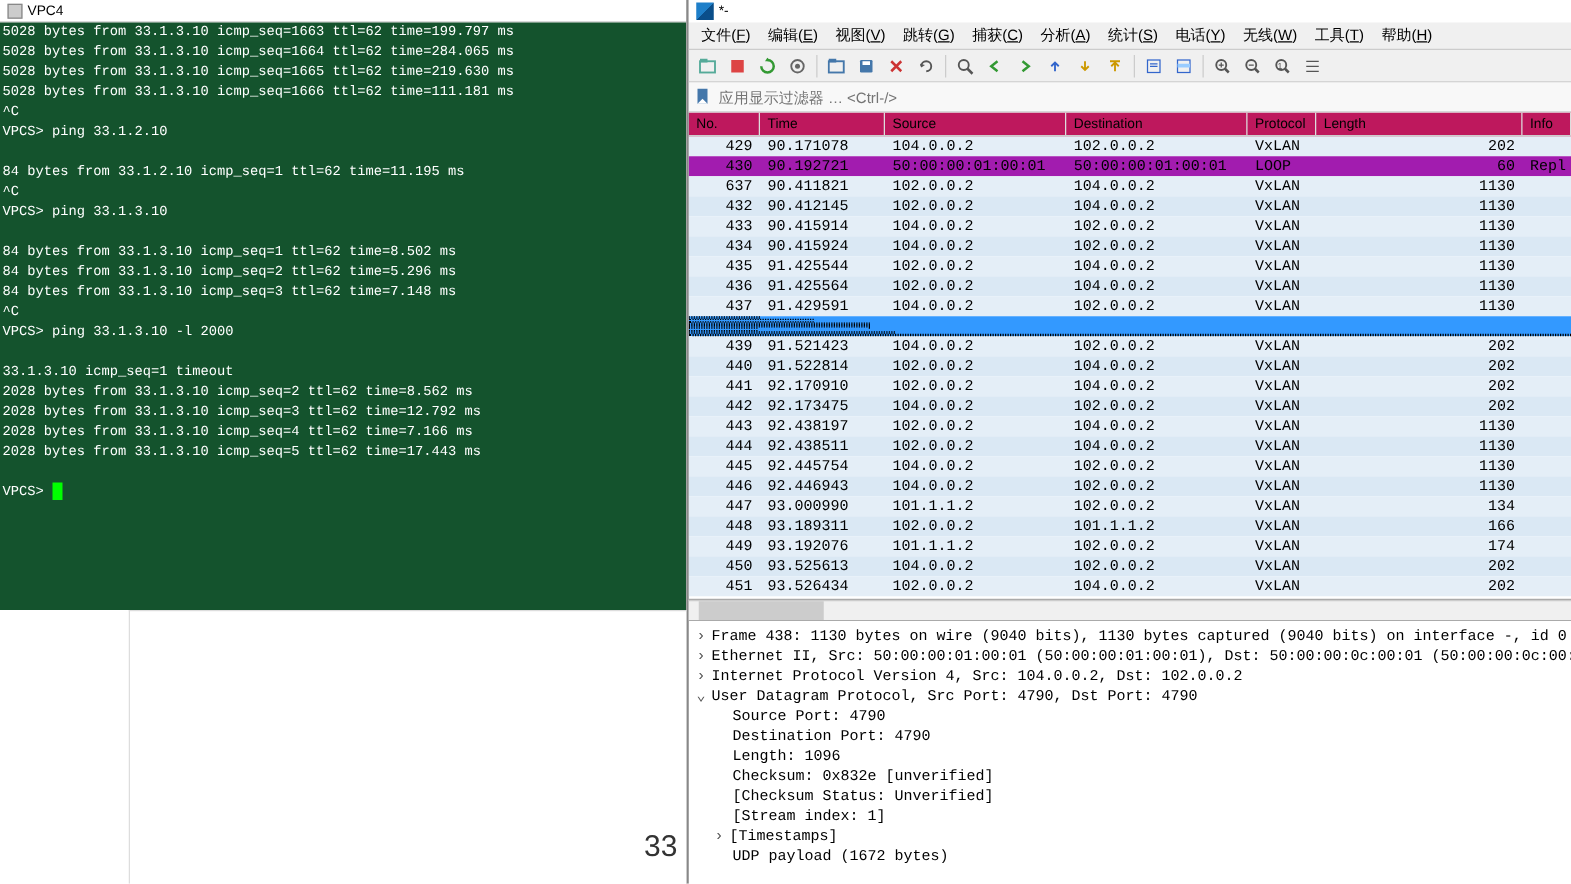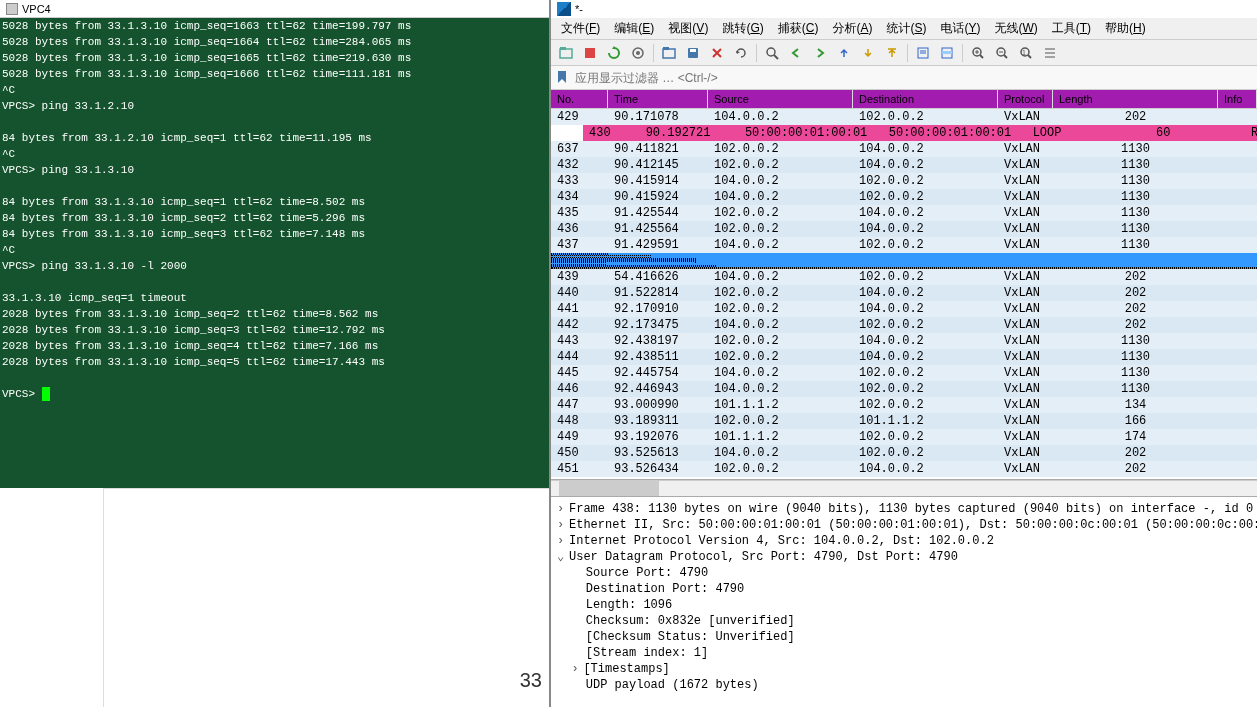--- a/index.html
+++ b/index.html
@@ -7,56 +7,56 @@
 .container { display: flex; width: 1257px; height: 707px; }
 .left-pane { width: 549px; height: 100%; background: #fff; display: flex; flex-direction: column; }
 .right-pane { width: 708px; height: 100%; background: #fff; border-left: 2px solid #888; display: flex; flex-direction: column; }
 
 .term-title { height: 18px; background: #fff; border-bottom: 1px solid #ccc; padding: 1px 6px; font-size: 11px; display: flex; align-items: center; gap: 4px; }
 .term-title-icon { width: 12px; height: 12px; background: #ccc; border: 1px solid #888; }
 .terminal { flex: 0 0 auto; height: 470px; background: #14532d; color: #fff; font-family: "Courier New", monospace; font-size: 11px; line-height: 16px; padding: 0 2px; white-space: pre; overflow: hidden; }
 .cursor { display: inline-block; width: 8px; height: 14px; background: #0f0; vertical-align: middle; }
 .left-bottom { flex: 1; background: #fff; position: relative; }
 .left-bottom .inner { position: absolute; left: 103px; top: 0; right: 0; bottom: 0; border-top: 1px solid #ddd; border-left: 1px solid #ddd; background: #fff; }
-.left-bottom .num33 { position: absolute; right: 7px; bottom: 15px; font-size: 20px; color: #333; }
+.left-bottom .num33 { position: absolute; right: 7px; bottom: 15px; font-size: 24px; color: #333; }
 
 .ws-title { height: 18px; background: #fff; padding: 1px 6px; font-size: 11px; display: flex; align-items: center; gap: 4px; }
 .ws-title-icon { width: 14px; height: 14px; background: linear-gradient(135deg, #1e7fc9 50%, #0a4e8a 50%); }
 .ws-menu { height: 22px; background: #f0f0f0; border-bottom: 1px solid #ccc; display: flex; align-items: center; padding: 0 4px; gap: 2px; }
 .ws-menu-item { padding: 2px 6px; cursor: default; }
 .ws-menu-item u { text-decoration: underline; }
 .ws-toolbar { height: 26px; background: #f0f0f0; border-bottom: 1px solid #ccc; display: flex; align-items: center; padding: 0 4px; gap: 2px; }
 .tb-btn { width: 22px; height: 22px; border: 1px solid transparent; display: flex; align-items: center; justify-content: center; font-size: 12px; color: #333; }
 .tb-sep { width: 1px; height: 18px; background: #ccc; margin: 0 2px; }
 .ws-filter { height: 24px; background: #f8f8f8; border-bottom: 1px solid #ccc; display: flex; align-items: center; padding: 0 4px; gap: 4px; }
 .filter-icon { width: 16px; height: 16px; }
 .filter-input { flex: 1; border: none; background: transparent; font-size: 12px; color: #14532d; outline: none; }
 
 .packet-list { flex: 0 0 auto; height: 390px; overflow: auto; font-family: "Courier New", monospace; font-size: 12px; border-bottom: 1px solid #aaa; position: relative; }
-.pl-header { display: flex; background: #a21caf; border-bottom: 1px solid #ccc; position: sticky; top: 0; font-family: "Microsoft YaHei", sans-serif; font-size: 11px; }
+.pl-header { display: flex; background: #be185d; border-bottom: 1px solid #ccc; position: sticky; top: 0; font-family: "Microsoft YaHei", sans-serif; font-size: 11px; }
 .pl-header > div { padding: 3px 6px; border-right: 1px solid #ddd; }
 .pl-header .c-no { width: 57px; text-align: left; }
 .pl-header .c-time { width: 100px; }
 .pl-header .c-src { width: 145px; }
 .pl-header .c-dst { width: 145px; }
 .pl-header .c-proto { width: 55px; }
 .pl-header .c-len { width: 165px; }
 .pl-header .c-info { flex: 1; }
 .pl-row { display: flex; height: 16px; line-height: 16px; }
 .pl-row > div { padding: 0 6px; overflow: hidden; white-space: nowrap; }
-.pl-row .c-no { width: 57px; text-align: left; }
+.pl-row .c-no { width: 57px; text-align: right; }
 .pl-row .c-time { width: 100px; }
 .pl-row .c-src { width: 145px; }
 .pl-row .c-dst { width: 145px; }
 .pl-row .c-proto { width: 55px; }
-.pl-row .c-len { width: 165px; text-align: center; }
+.pl-row .c-len { width: 165px; text-align: right; }
 .pl-row .c-info { flex: 1; }
 .pl-row.bg0 { background: #e4eef7; }
 .pl-row.bg1 { background: #dae8f4; }
-.pl-row.loop { background: #ec4899; margin-left: 32px; }
+.pl-row.loop { background: #a21caf; }
 .pl-row.sel { background: #3399ff; color: #000; flex-direction: column; }
 .pl-row.sel > div { border-top: 1px dotted #000; border-bottom: 1px dotted #000; }
 .pl-row.sel .c-dst { border: 1px dotted #000; }
 
 .packet-detail { flex: 1; overflow: auto; font-family: "Courier New", monospace; font-size: 12px; line-height: 16px; padding: 4px 6px; background: #fff; border-top: 1px solid #aaa; }
 .pd-line { white-space: pre; }
 .pd-toggle { display: inline-block; width: 12px; color: #555; }
 .hscroll { height: 16px; background: #f0f0f0; border-top: 1px solid #ccc; display: flex; }
 .hscroll .thumb { width: 100px; height: 100%; background: #ccc; margin-left: 8px; }
 
@@ -351,21 +351,21 @@
             <div class="c-no">438</div>
             <div class="c-time">91.429605</div>
             <div class="c-src">104.0.0.2</div>
             <div class="c-dst">102.0.0.2</div>
             <div class="c-proto">VxLAN</div>
             <div class="c-len">1130</div>
             <div class="c-info"></div>
           </div>
           <div class="pl-row bg0">
             <div class="c-no">439</div>
-            <div class="c-time">54.416626</div>
+            <div class="c-time">91.521423</div>
             <div class="c-src">104.0.0.2</div>
             <div class="c-dst">102.0.0.2</div>
             <div class="c-proto">VxLAN</div>
             <div class="c-len">202</div>
             <div class="c-info"></div>
           </div>
           <div class="pl-row bg1">
             <div class="c-no">440</div>
             <div class="c-time">91.522814</div>
             <div class="c-src">102.0.0.2</div>

